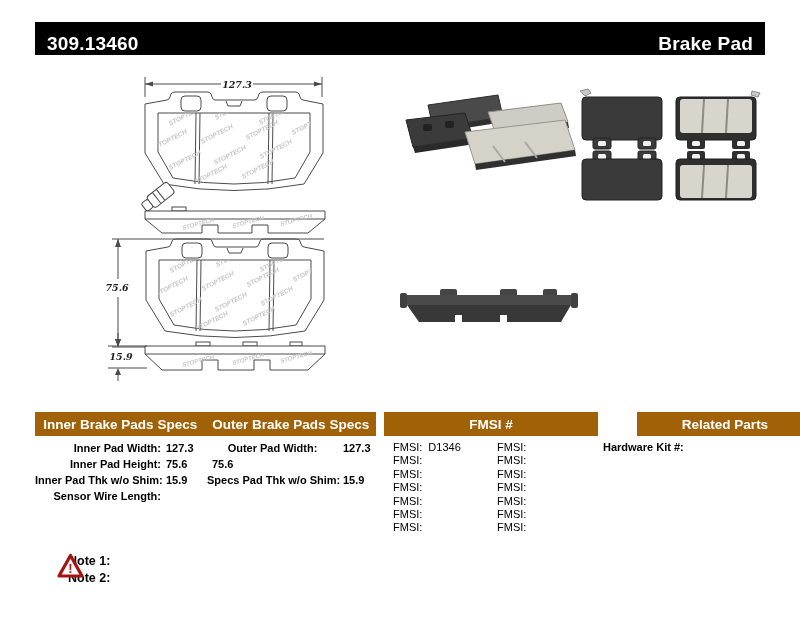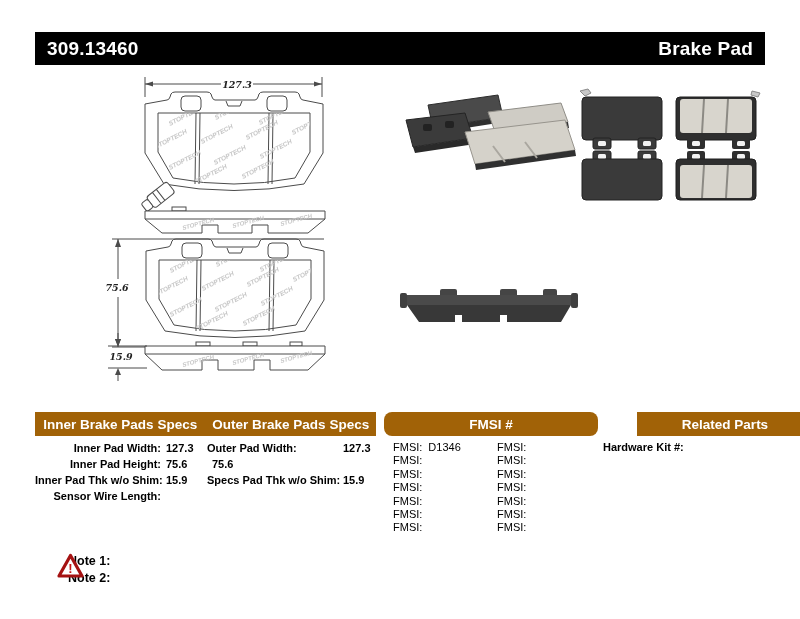--- a/index.html
+++ b/index.html
@@ -1,38 +1,38 @@
 <!DOCTYPE html>
 <html><head>
 <meta charset="utf-8">
 <style>
   html,body{margin:0;padding:0;background:#fff;}
   .page{position:relative;width:800px;height:619px;background:#fff;overflow:hidden;
         font-family:"Liberation Sans",sans-serif;color:#000;}
 
   
-  .topbar{position:absolute;left:35px;top:32px;width:730px;height:33px;background:#000;
-          color:#fff;display:flex;justify-content:space-between;align-items:center;
+  .topbar{position:absolute;left:35px;top:22px;width:730px;height:33px;background:#000;
+          color:#fff;display:flex;justify-content:space-between;align-items:flex-end;
           padding:0 12px;box-sizing:border-box;font-weight:bold;font-size:19px;letter-spacing:.2px;}
 
   
   .bar{position:absolute;top:412px;height:24px;background:#a16207;color:#fff;font-weight:bold;
        font-size:13.5px;display:flex;align-items:center;justify-content:center;}
   .specs-bar{left:35px;width:341px;}
   .specs-bar span{flex:1;text-align:center;}
-  .fmsi-bar{left:384px;width:214px;border-radius:8px;}
+  .fmsi-bar{left:384px;width:214px;}
   .related-bar{left:637px;width:176px;}
 
   
   .spec-col{position:absolute;top:440px;font-size:11px;font-weight:bold;line-height:16px;}
   .inner-col{left:35px;}
   .outer-col{left:207px;}
   .spec-row{display:flex;white-space:nowrap;}
   .inner-col .spec-lbl{width:126px;text-align:right;}
-  .outer-col .spec-lbl{width:131px;text-align:left;}
+  .outer-col .spec-lbl{width:131px;text-align:center;}
   .spec-val{margin-left:5px;}
 
   .fmsi-col{position:absolute;top:441px;font-size:11px;font-weight:normal;line-height:13.4px;}
   .fmsi-left{left:393px;}
   .fmsi-right{left:497px;}
   .fmsi-row{display:flex;white-space:nowrap;}
   .fmsi-row .spec-val{margin-left:6px;}
 
   .related-col{position:absolute;left:603px;top:441px;font-size:11px;font-weight:bold;}
 

